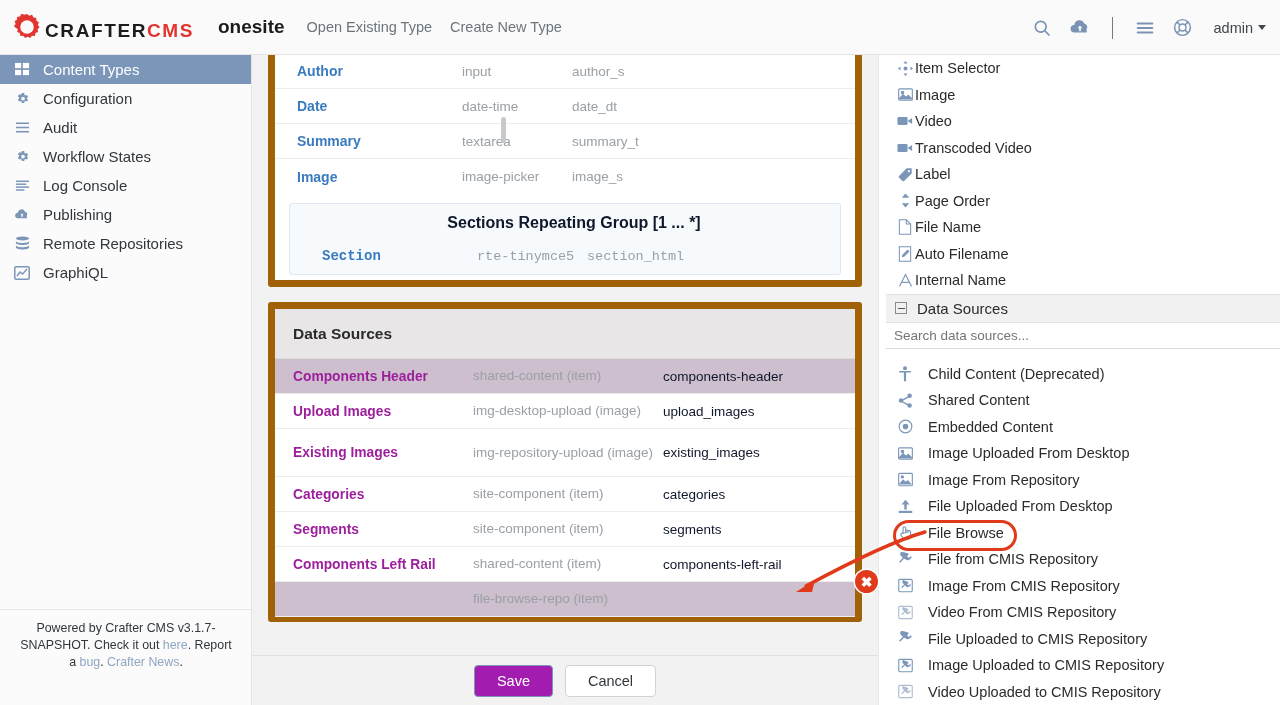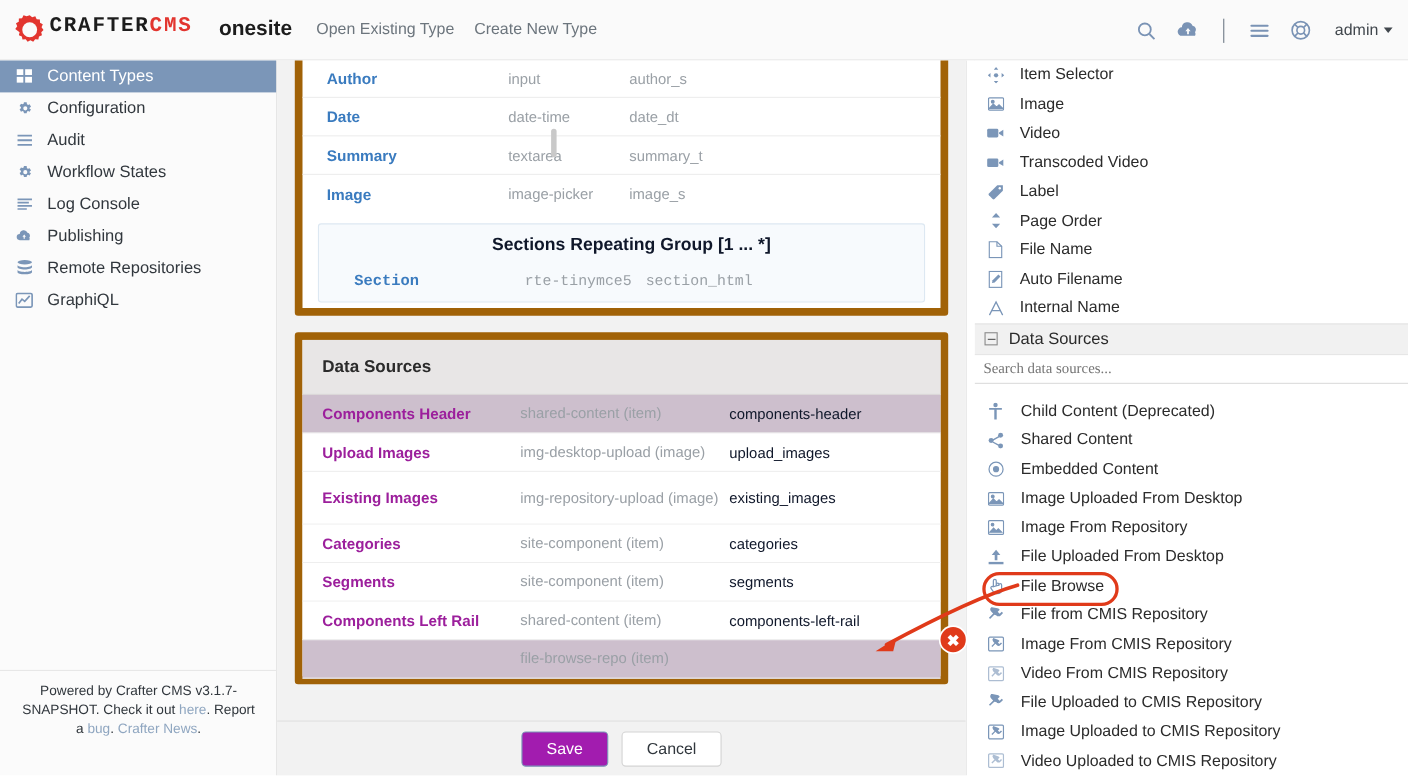--- a/index.html
+++ b/index.html
@@ -10,21 +10,21 @@
     -webkit-font-smoothing:antialiased;
   }
   .app { position:relative; width:1280px; height:705px; }
 
   
   .topbar {
     position:absolute; top:0; left:0; width:1280px; height:55px;
     background:#fafafa; border-bottom:1px solid #e4e4e4;
     display:flex; align-items:center;
   }
-  .logo-wrap { display:flex; align-items:flex-start; margin-left:12px;font-family:Liberation Mono, monospace; }
+  .logo-wrap { display:flex; align-items:flex-end; margin-left:12px; }
   .gear-logo { width:30px; height:30px; position:relative; margin-right:3px; }
   .logo-text { font-size:19px; font-weight:bold; letter-spacing:1.6px; }
   .logo-text .c1 { color:#1c1c1c; }
   .logo-text .c2 { color:#e2352f; }
   .site-name { font-size:19px; font-weight:bold; color:#1c1c1c; margin-left:24px; }
   .topnav { display:flex; align-items:center; margin-left:22px; gap:18px; }
   .topnav a {
     font-size:14.5px; color:#6c757d; text-decoration:none; cursor:pointer;
   }
   .top-right {
@@ -125,41 +125,41 @@
   
   .rightpanel {
     position:absolute; top:55px; left:886px; width:394px; height:650px;
     background:#ffffff; overflow:hidden;
   }
   .gutter {
     position:absolute; top:55px; left:878px; width:8px; height:650px; background:#ffffff;
     border-left:1px solid #e8e8e8;
   }
   .ctrl-item {
-    height:26.5px; display:flex; align-items:center; gap:12px; padding-left:9px;
+    height:26.5px; display:flex; align-items:center; gap:0; padding-left:9px;
     font-size:14.5px; color:#2b2b2b; cursor:pointer;
   }
   .ctrl-ic { width:20px; display:flex; align-items:center; justify-content:center; color:#7b96b8; }
   .sect-head {
     height:29px; display:flex; align-items:center; gap:10px; padding-left:9px;
     background:#f1f1f1; border-top:1px solid #e3e3e3; border-bottom:1px solid #e3e3e3;
     font-size:15px; color:#2b2b2b; cursor:pointer;
   }
   .minus-box {
     width:12px; height:12px; border:1px solid #8a8a8a; display:flex;
     align-items:center; justify-content:center; font-size:11px; line-height:1; color:#555;
   }
   .minus-box i { display:block; width:7px; height:1px; background:#555; }
   .ds-search {
     height:26px; display:flex; align-items:center; padding-left:8px;
     border-bottom:1px solid #dcdcdc; background:#ffffff;
   }
   .ds-search input {
     border:none; outline:none; width:100%; font-size:13.5px; color:#8d8d8d;
-    font-family:Liberation Serif, serif; background:transparent;
+    font-family:Liberation Sans, sans-serif; background:transparent;
   }
   .ds-list { margin-top:12px; }
   .ds-item {
     height:26.5px; display:flex; align-items:center; gap:13px; padding-left:9px;
     font-size:14.5px; color:#2b2b2b; cursor:pointer;
   }
   .ds-ic { width:20px; display:flex; align-items:center; justify-content:center; color:#7b96b8; }
 
   
   .anno-oval {

